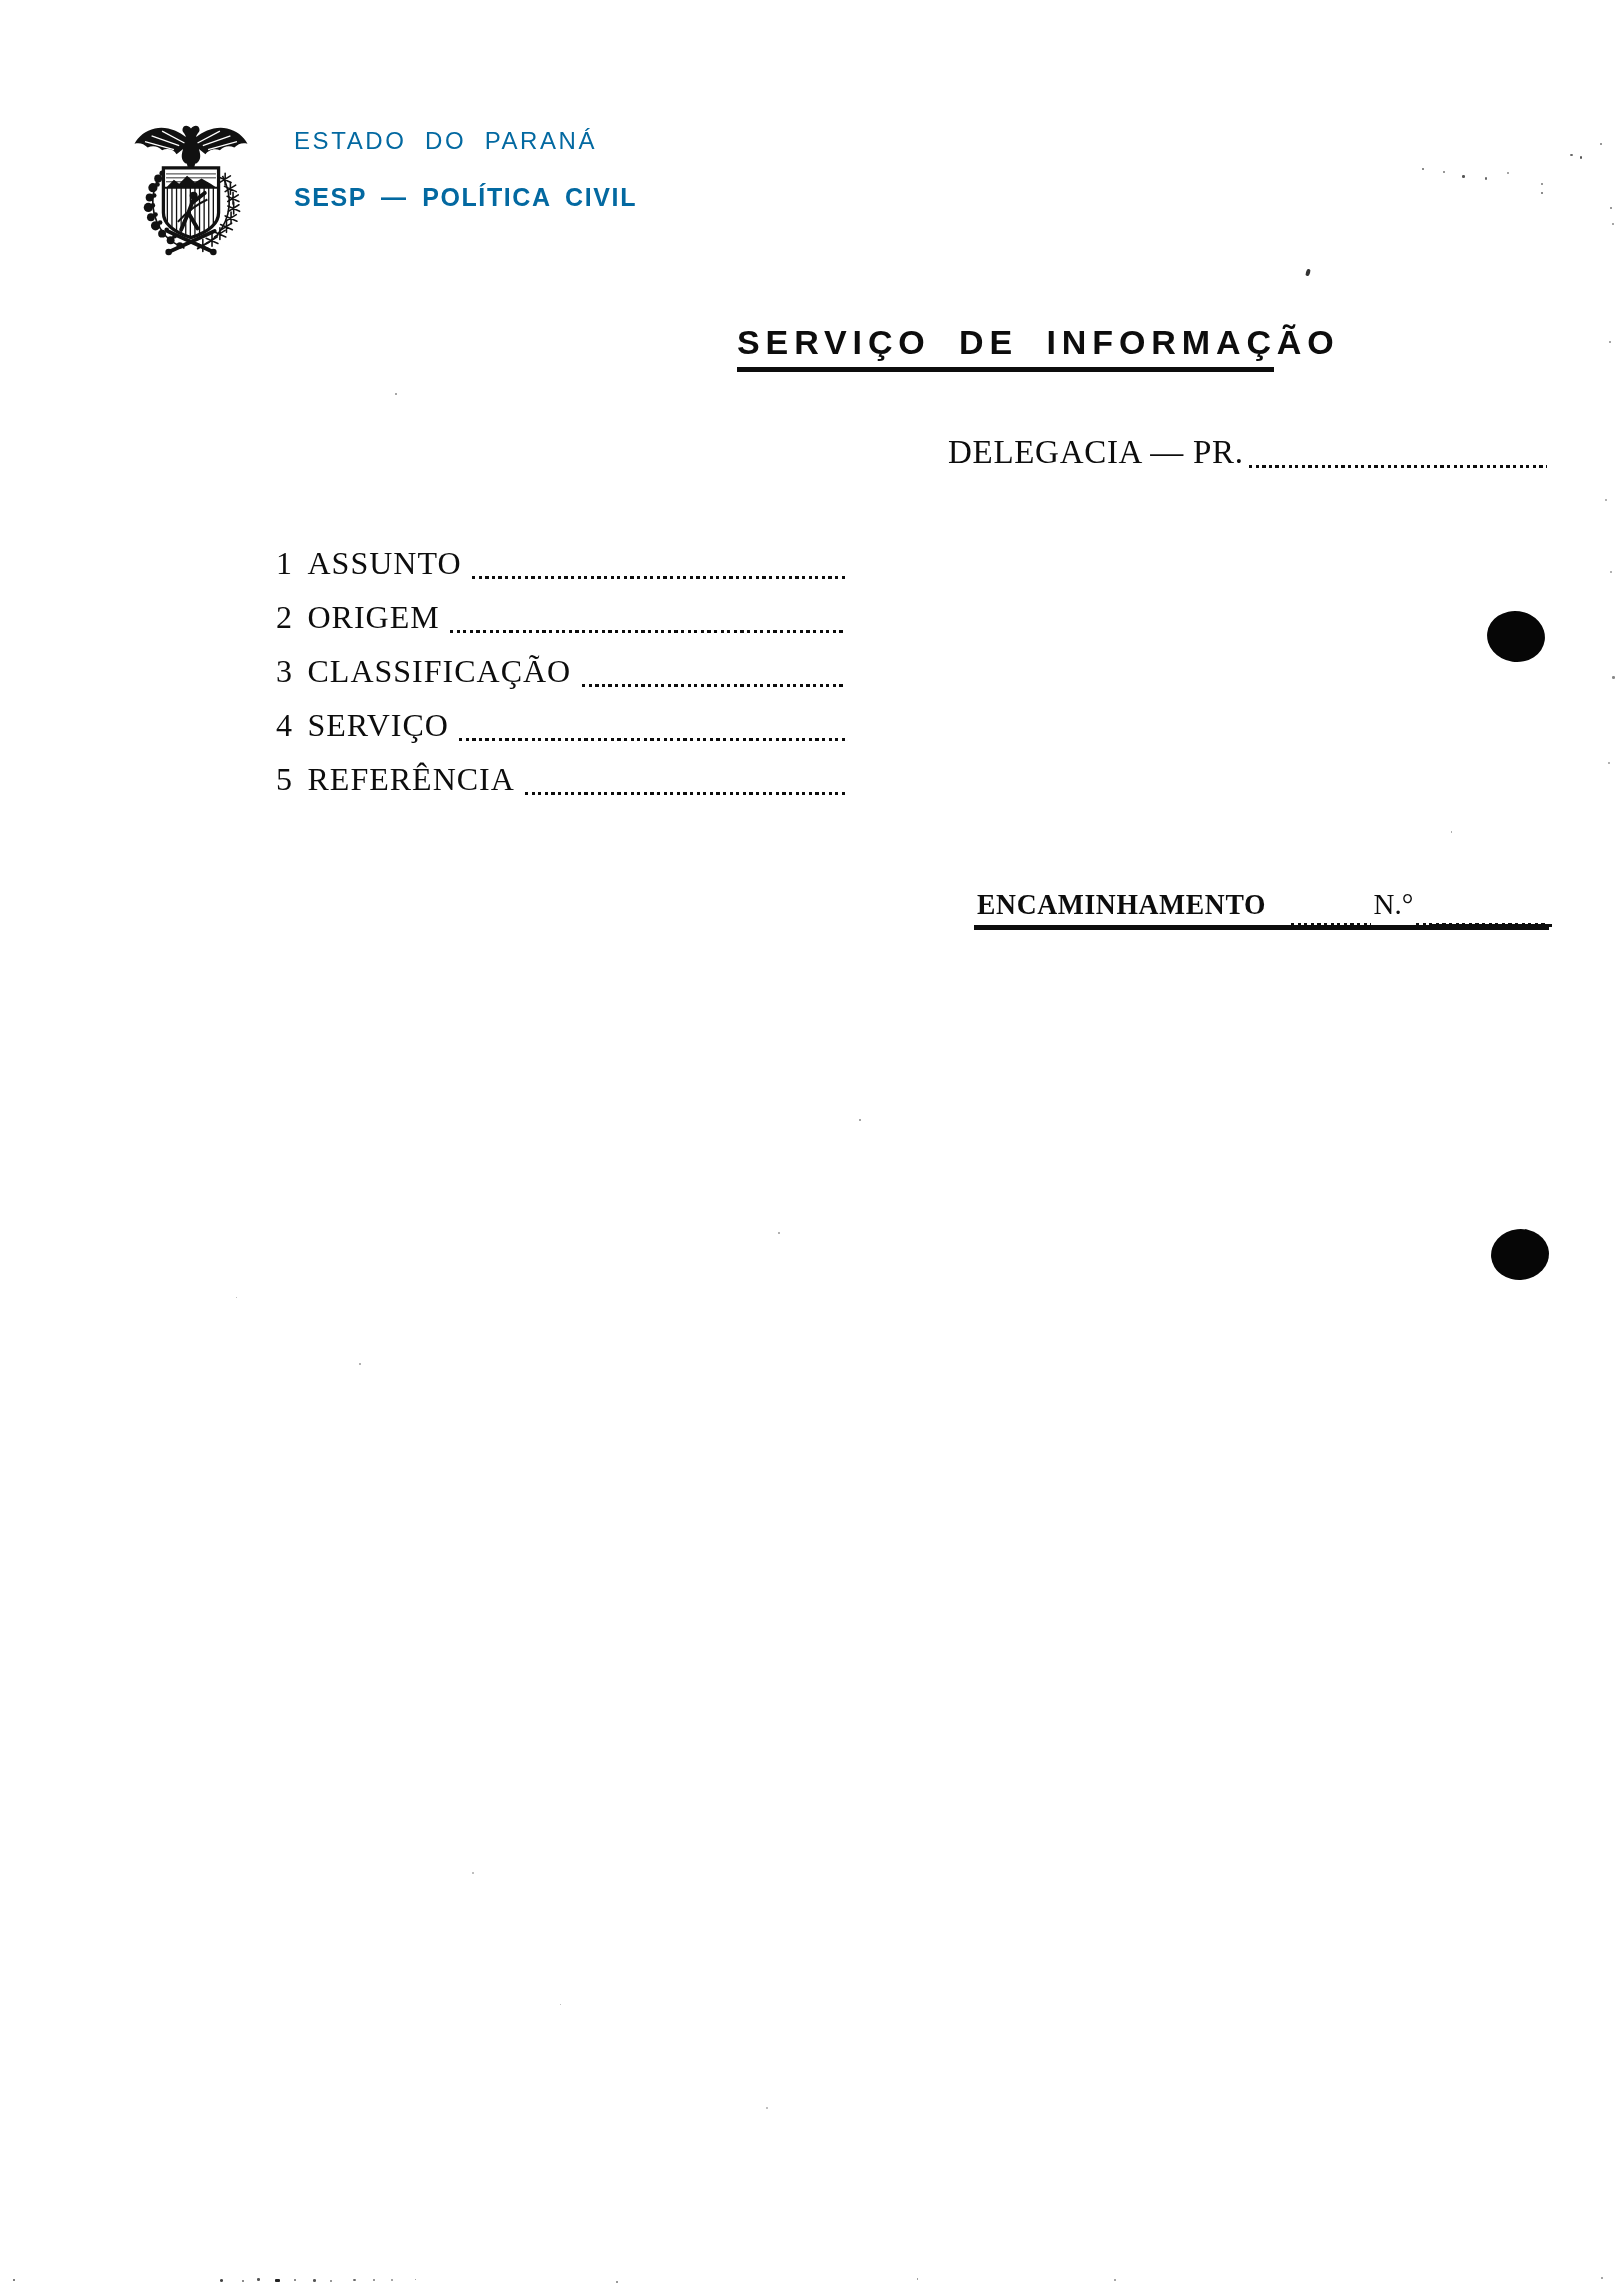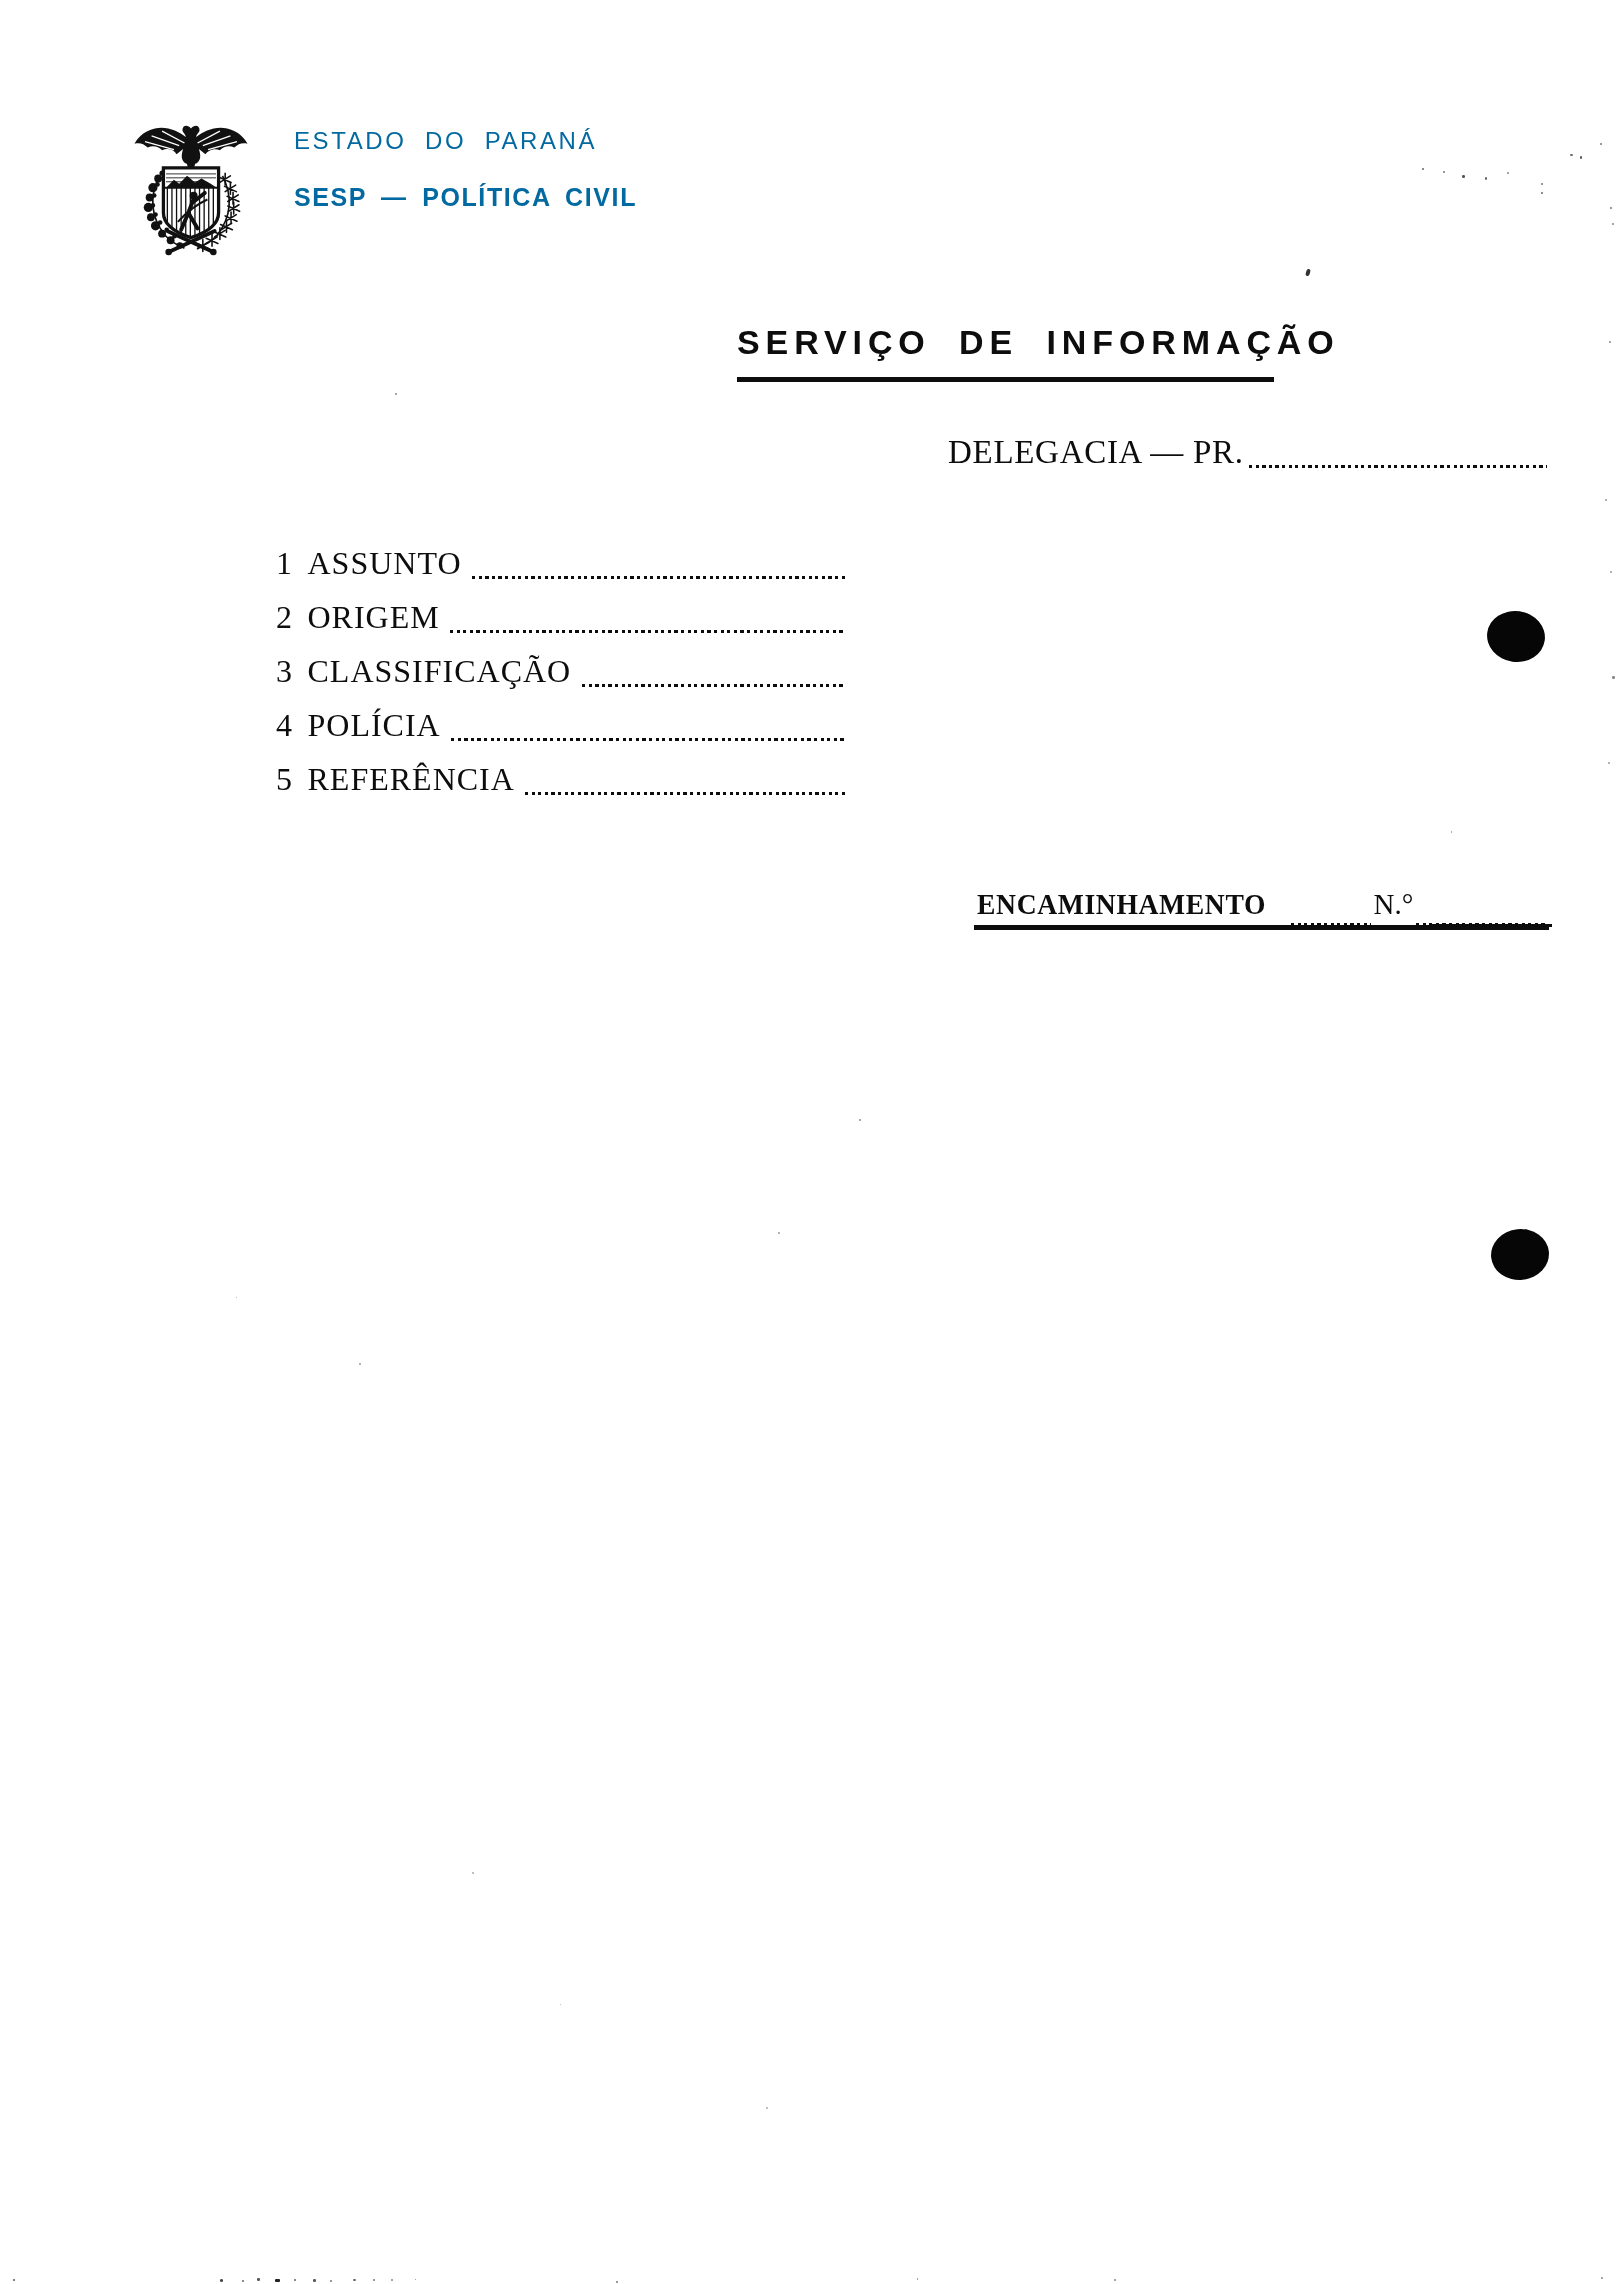--- a/index.html
+++ b/index.html
@@ -17,21 +17,21 @@
     font-family:"Liberation Sans", sans-serif;color:#0369a1;}
   .lh-1{top:127px;font-size:24px;font-weight:400;letter-spacing:2.6px;word-spacing:9.2px;}
   .lh-2{top:183px;font-size:25px;font-weight:700;letter-spacing:1.6px;word-spacing:5.9px;}
   .lh-3{top:238px;font-size:27.6px;font-weight:700;letter-spacing:0.7px;word-spacing:7.2px;}
   
   .doc-title{
     position:absolute;left:737px;top:323px;width:537px;
     text-align:center;
     font-family:"Liberation Sans", sans-serif;
     font-size:34px;font-weight:700;letter-spacing:5.9px;word-spacing:13px;
-    padding-bottom:15px;
+    padding-bottom:5px;
     border-bottom:5.3px solid #0d0d0d;
     white-space:nowrap;
   }
   
   .leader{
     height:3.3px;flex:1 1 auto;
     position:relative;top:5.3px;
     background-image:repeating-linear-gradient(to right,#0d0d0d 0 3.3px,transparent 3.3px 6.6px);
   }
   
@@ -180,21 +180,21 @@
       <span class="field-label">ORIGEM</span>
       <span class="leader"></span>
     </div>
     <div class="field-row">
       <span class="field-num">3</span>
       <span class="field-label">CLASSIFICAÇÃO</span>
       <span class="leader"></span>
     </div>
     <div class="field-row">
       <span class="field-num">4</span>
-      <span class="field-label">POLÍCIA</span>
+      <span class="field-label">SERVIÇO</span>
       <span class="leader"></span>
     </div>
     <div class="field-row">
       <span class="field-num">5</span>
       <span class="field-label">REFERÊNCIA</span>
       <span class="leader"></span>
     </div>
   </div>
 
   <div class="routing-row">

